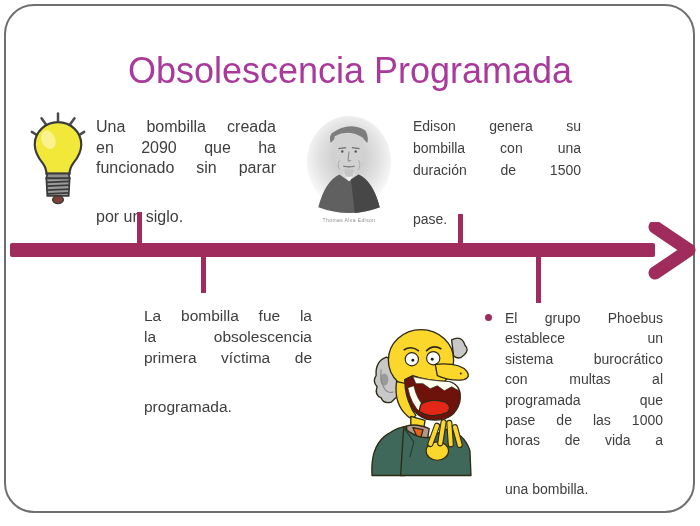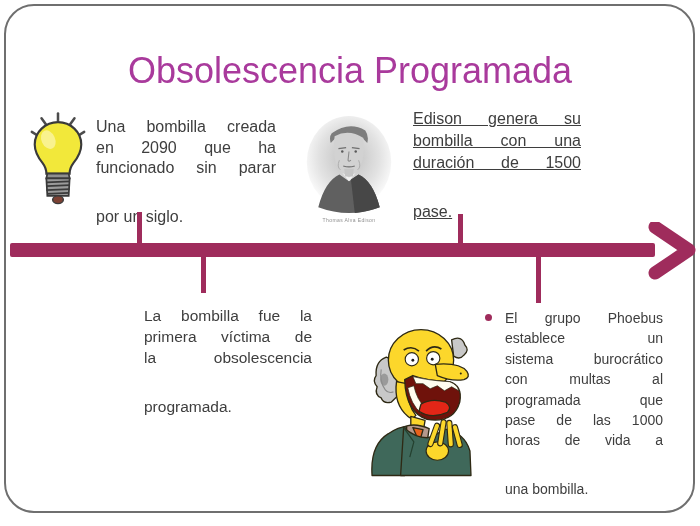--- a/index.html
+++ b/index.html
@@ -12,21 +12,21 @@
     border:2px solid var(--border,#6f6f6f);border-radius:30px;background:transparent;
   }
   .title{
     position:absolute;left:0;right:0;top:50px;margin:0;text-align:center;
     font-size:36px;font-weight:400;color:var(--title,#a93a9c);letter-spacing:0;
   }
   .tb{position:absolute;color:var(--body-text,#3e3e3e);}
   .tb .jline{text-align:justify;text-align-last:justify;white-space:nowrap;}
   .tb .jline.last{text-align-last:left;margin-top:28px;}
   #tb-bulb{left:96px;top:117px;width:180px;font-size:16px;line-height:20.5px;}
-  #tb-edison{left:413px;top:108px;width:168px;font-size:16px;line-height:21.8px;text-decoration:underline;}
+  #tb-edison{left:413px;top:116px;width:168px;font-size:14px;line-height:21.8px;}
   #tb-victima{left:144px;top:305px;width:168px;font-size:15.5px;line-height:21px;}
   #tb-phoebus{left:505px;top:308px;width:158px;font-size:14px;line-height:20.4px;}
   .img{position:absolute;}
   #img-bulb{left:26px;top:110px;width:64px;height:100px;}
   #img-edison{left:301px;top:114px;width:96px;height:114px;}
   #img-edison svg{display:block;width:96px;height:102px;}
   .caption{
     width:100%;text-align:center;font-size:5px;color:#8f8f8f;letter-spacing:0.4px;
     filter:blur(0.3px);margin-top:1px;
   }
@@ -115,22 +115,22 @@
     <rect x="10" y="21" width="645" height="14" rx="2" style="fill:var(--timeline,#9f2c5c)"></rect>
     <path d="M655,5 L689,28 L655,51" fill="none" style="stroke:var(--timeline,#9f2c5c)" stroke-width="13" stroke-linecap="round" stroke-linejoin="round"></path>
   </svg>
   <div class="tick" id="tick-1"></div>
   <div class="tick" id="tick-2"></div>
   <div class="tick" id="tick-3"></div>
   <div class="tick" id="tick-4"></div>
 
   <div class="tb" id="tb-victima">
       <div class="jline">La bombilla fue la</div>
+      <div class="jline">la obsolescencia</div>
       <div class="jline">primera víctima de</div>
-      <div class="jline">la obsolescencia</div>
       <div class="jline last">programada.</div>
     </div>
 
   <div class="img" id="img-burns">
     <svg viewBox="0 0 100 150" width="102" height="158">
       <g stroke="#2e2914" stroke-width="1.3" stroke-linejoin="round">
 
         <path d="M16,34 Q5,38 6,52 Q2,57 7,63 Q4,71 11,74 Q13,80 21,78 L27,72 L25,38 Z" fill="#c8c8c8"></path>
         <ellipse cx="14" cy="56" rx="4" ry="6" fill="#9a9a9a" stroke="none"></ellipse>
         <path d="M11,46 Q9,58 15,66 Q18,70 23,68" fill="none" stroke="#8c8c8c" stroke-width="1.1"></path>

